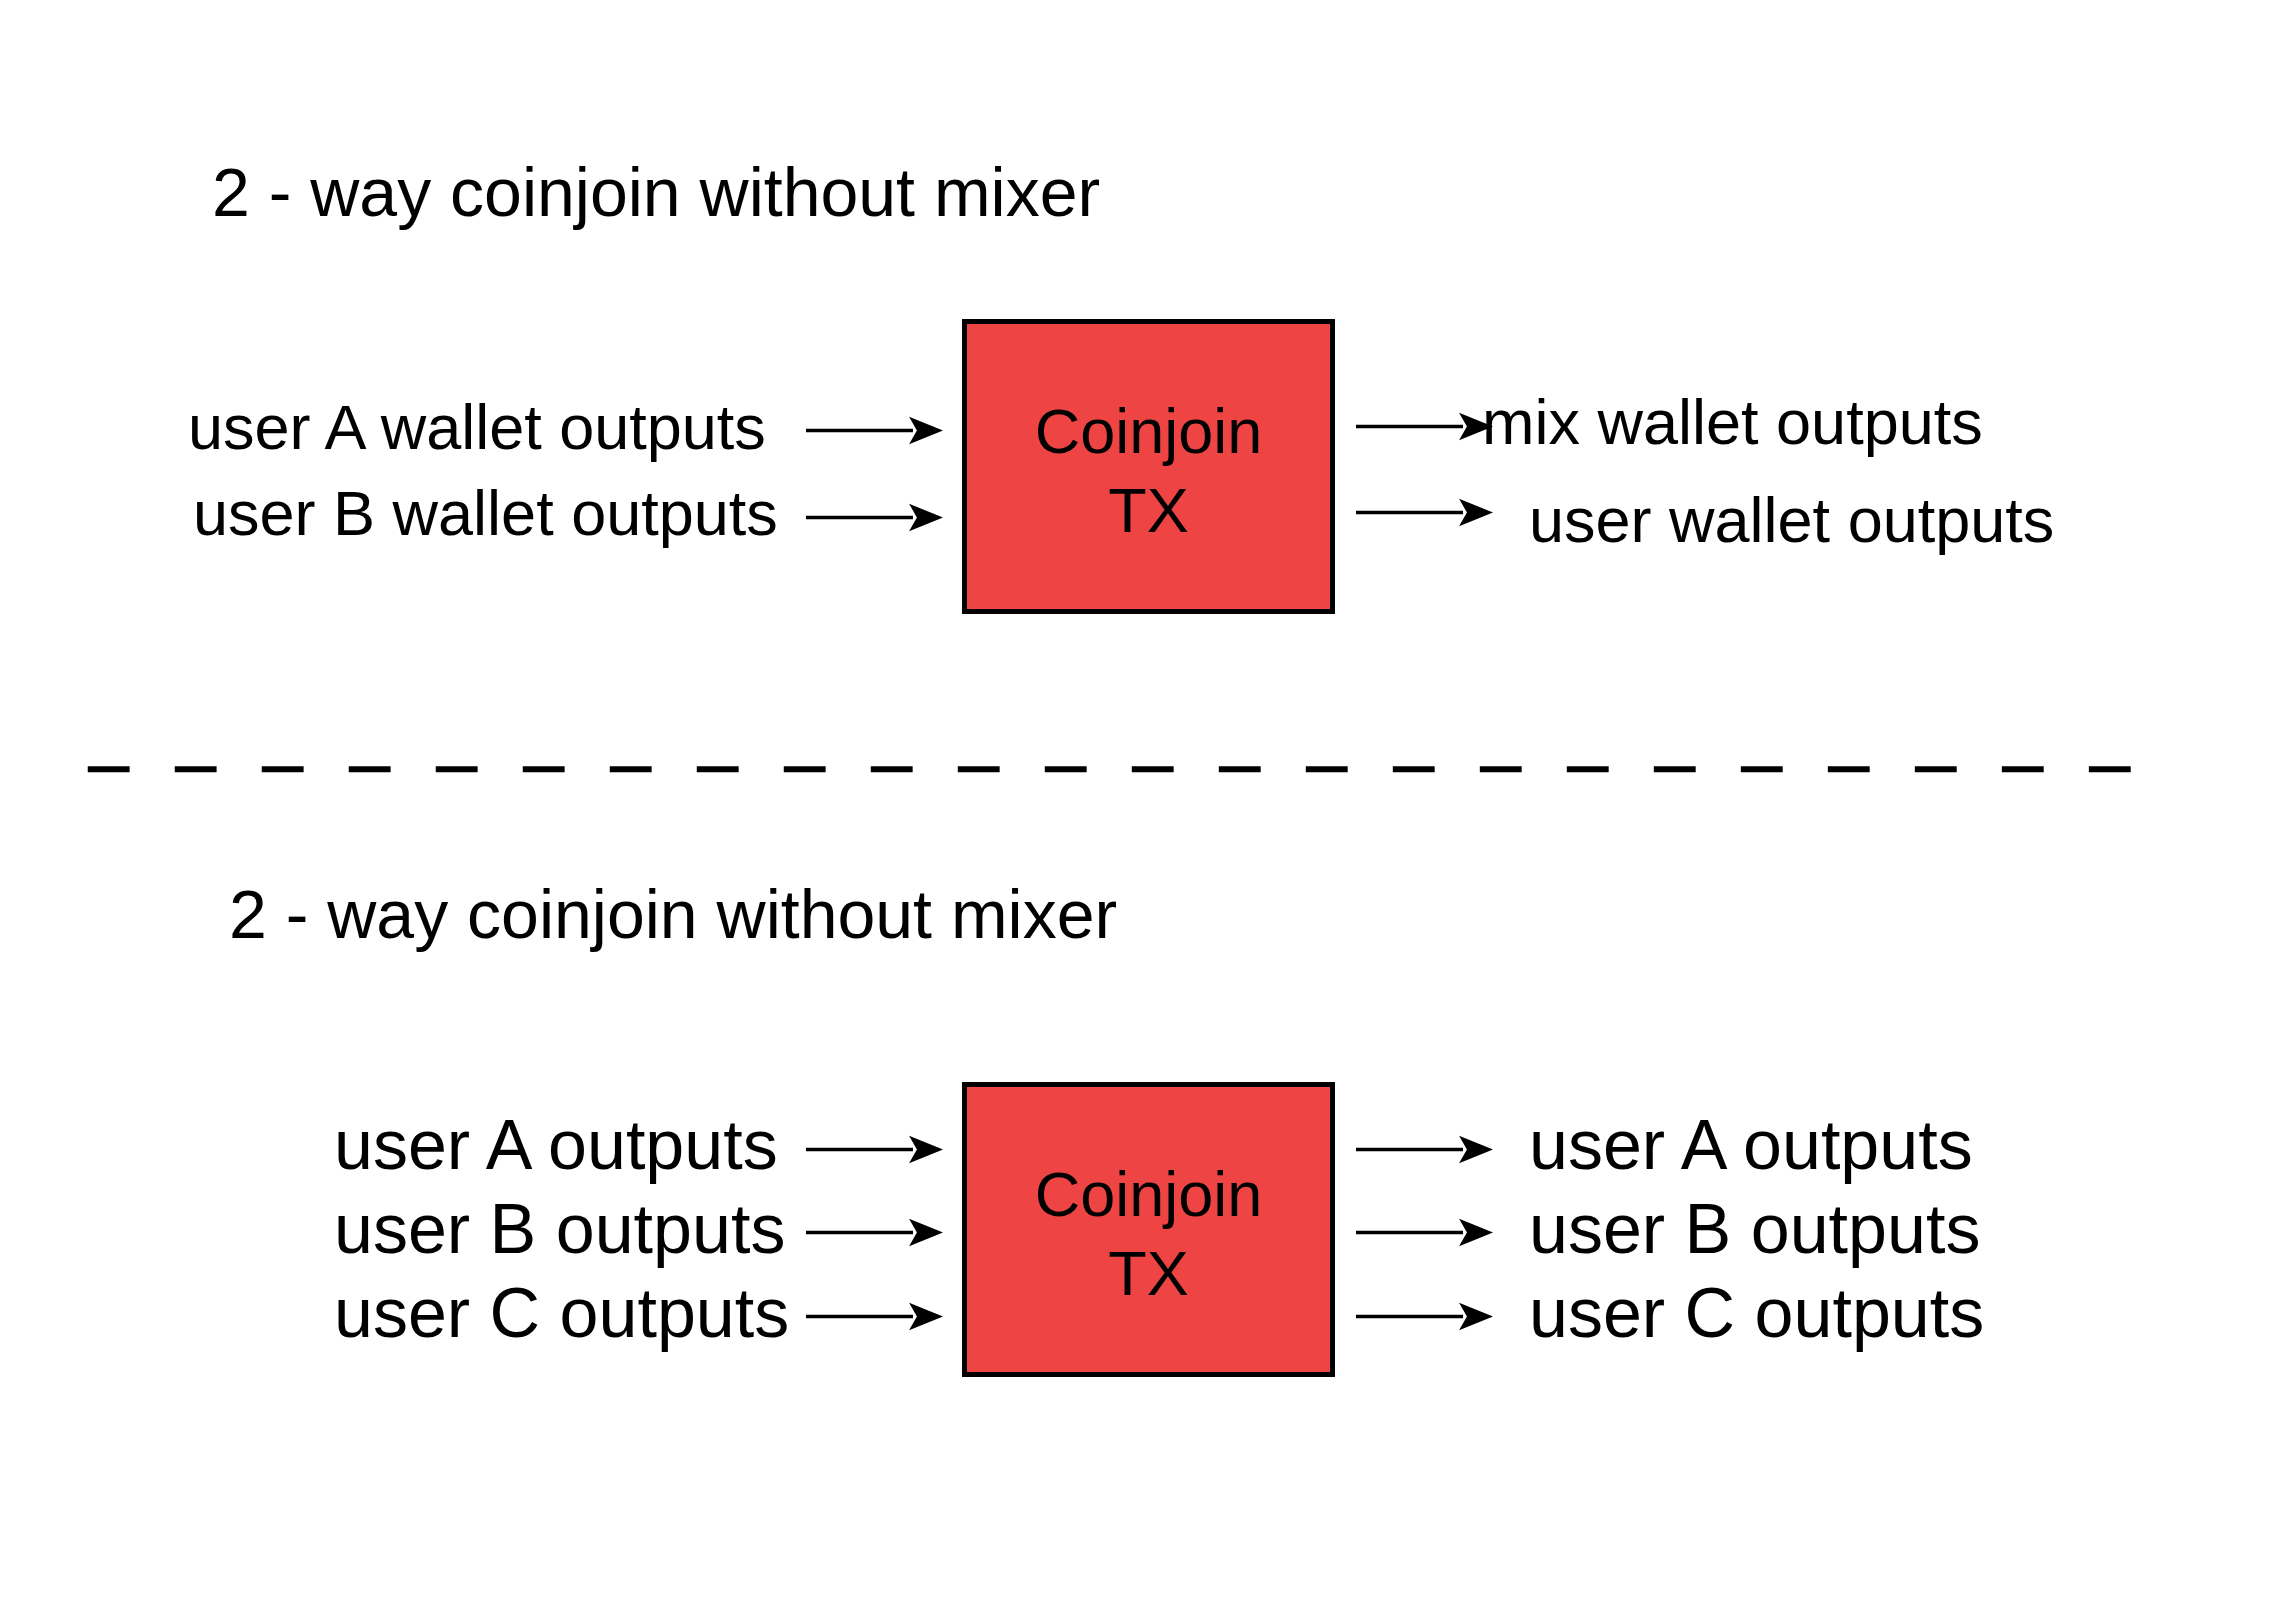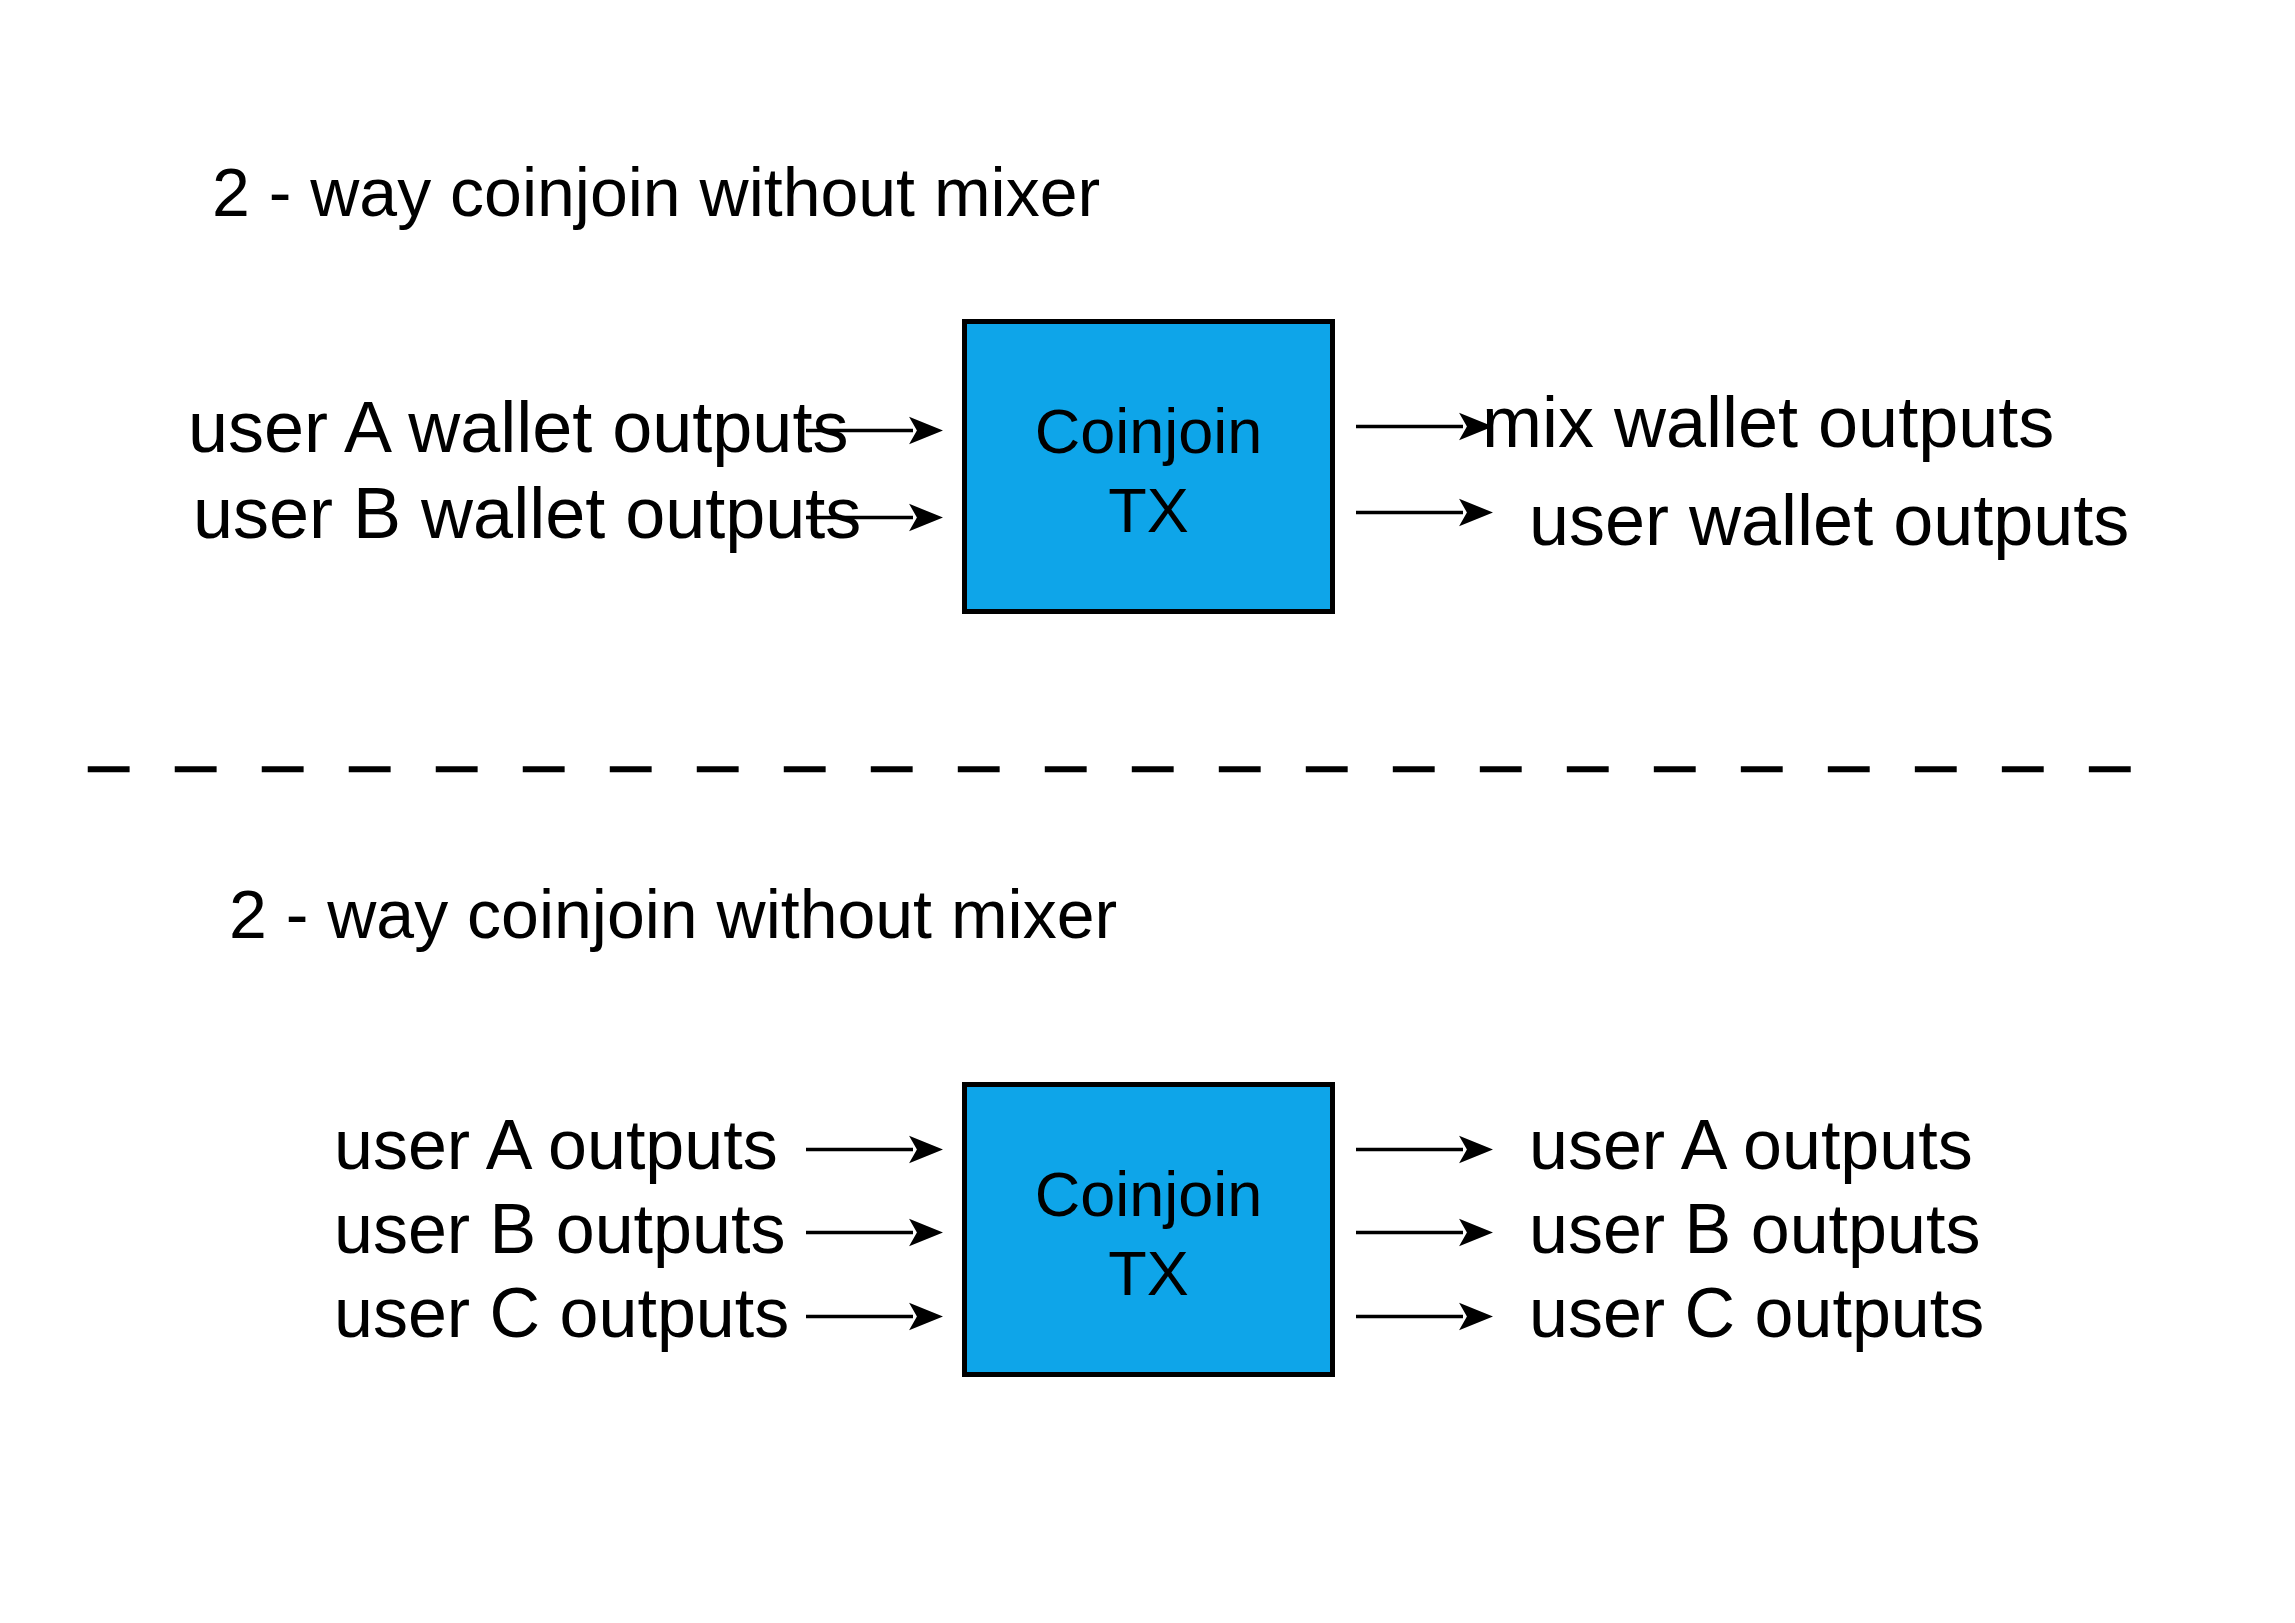--- a/index.html
+++ b/index.html
@@ -21,28 +21,28 @@
     font-size: 68px;
     line-height: 1;
     white-space: nowrap;
   }
   .label {
     position: absolute;
     line-height: 1;
     white-space: nowrap;
     transform: translateY(-50%);
   }
-  .label.sm { font-size: 72px; }
+  .label.sm { font-size: 63px; }
   .label.lg { font-size: 70px; }
   .txbox {
     position: absolute;
     width: 363px;   
     height: 285px;  
     border: 5.2px solid #000000;
-    background: #0ea5e9;
+    background: #ef4444;
     display: flex;
     flex-direction: column;
     align-items: center;
     justify-content: center;
   }
   .txbox .boxline {
     font-size: 63px;
     line-height: 79px;
     white-space: nowrap;
     transform: translateY(3.9px);

